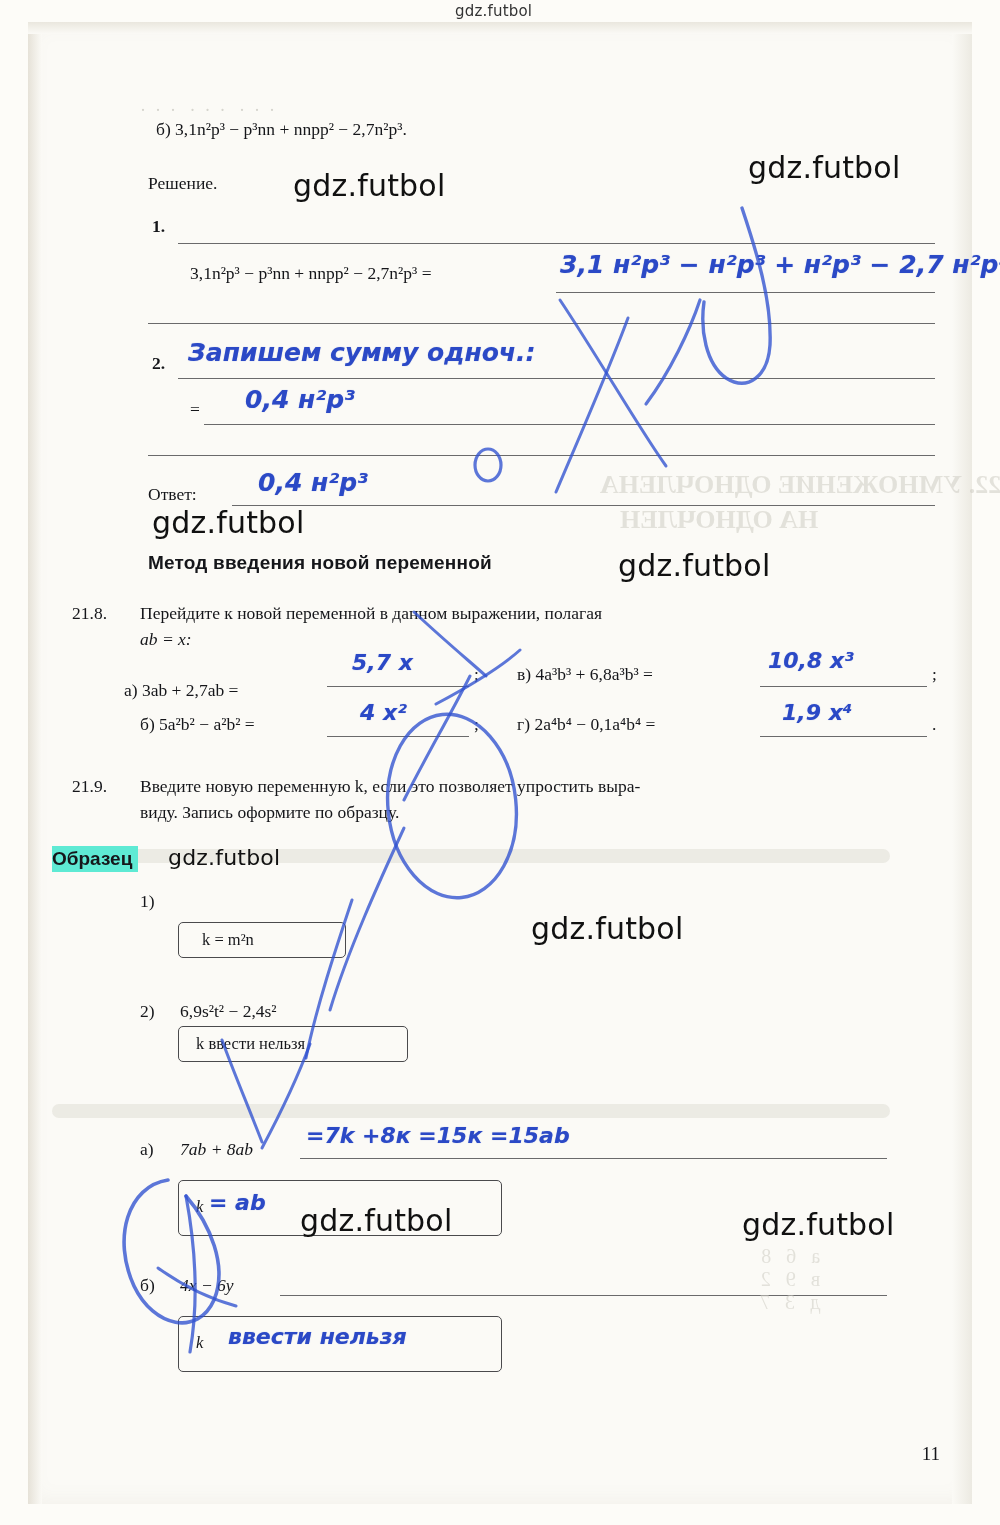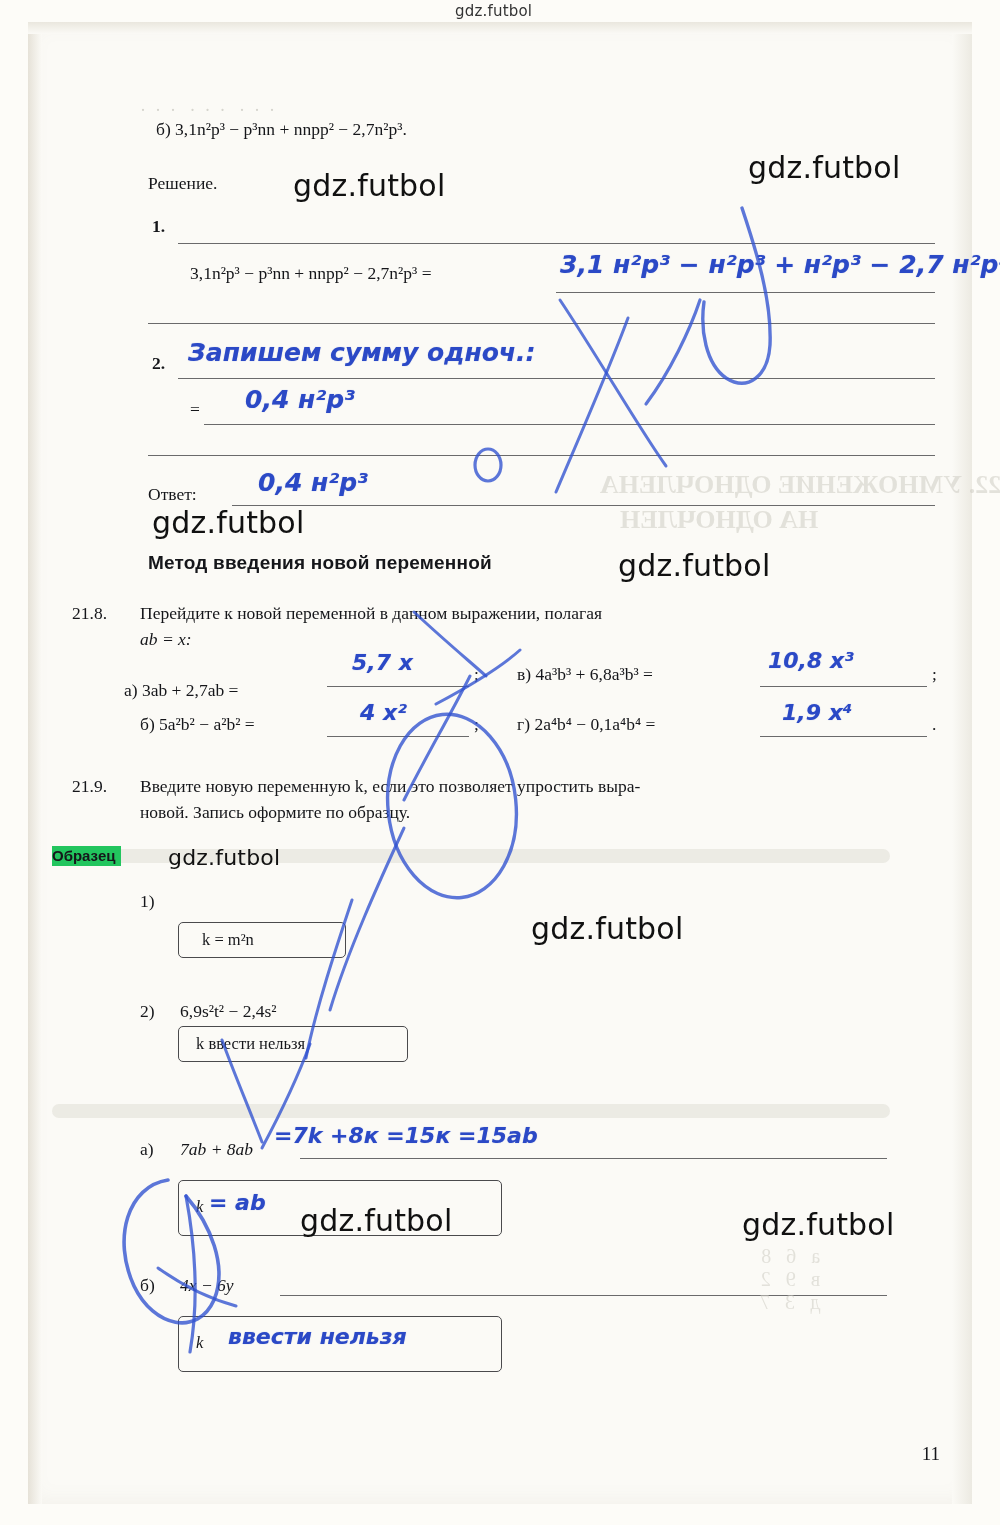--- a/index.html
+++ b/index.html
@@ -137,40 +137,40 @@
   <div class="hw med" style="left:360px;top:700px;">4 x²</div>
   <div class="txt" style="left:474px;top:713px;">;</div>
 
   <div class="txt" style="left:517px;top:713px;">г) 2a⁴b⁴ − 0,1a⁴b⁴ =</div>
   <div class="rule" style="left:760px;top:736px;width:167px;"></div>
   <div class="hw med" style="left:782px;top:700px;">1,9 x⁴</div>
   <div class="txt" style="left:932px;top:713px;">.</div>
 
   <div class="txt" style="left:72px;top:775px;">21.9.</div>
   <div class="txt" style="left:140px;top:775px;">Введите новую переменную k, если это позволяет упростить выра-</div>
-  <div class="txt" style="left:140px;top:801px;">новой. Запись оформите по образцу.</div>
+  <div class="txt" style="left:140px;top:801px;">виду. Запись оформите по образцу.</div>
 
   <div class="band" style="left:52px;top:849px;width:838px;height:14px;border-radius:7px;"></div>
-  <div class="txt sans bold" style="left:52px;top:846px;font-size:15px;background:#22c55e;padding-right:6px;text-align:center;">Образец</div>
+  <div class="txt sans bold" style="left:52px;top:846px;font-size:19px;background:#5eead4;padding-right:6px;text-align:center;">Образец</div>
 
   <div class="txt" style="left:140px;top:890px;">1)</div>
   <div class="box" style="left:178px;top:922px;width:166px;height:34px;"></div>
   <div class="boxlbl" style="left:202px;top:930px;">k = m²n</div>
 
   <div class="txt" style="left:140px;top:1000px;">2)</div>
   <div class="txt" style="left:180px;top:1000px;">6,9s²t² − 2,4s²</div>
   <div class="box" style="left:178px;top:1026px;width:228px;height:34px;"></div>
   <div class="boxlbl" style="left:196px;top:1034px;">k ввести нельзя</div>
 
   <div class="band" style="left:52px;top:1104px;width:838px;height:14px;border-radius:7px;"></div>
 
   <div class="txt" style="left:140px;top:1138px;">а)</div>
   <div class="txt ital" style="left:180px;top:1138px;">7ab + 8ab</div>
   <div class="rule" style="left:300px;top:1158px;width:587px;"></div>
-  <div class="hw med" style="left:274px;top:1123px;text-align:right;">=7k +8к =15к =15аb</div>
+  <div class="hw med" style="left:306px;top:1123px;text-align:right;">=7k +8к =15к =15аb</div>
 
   <div class="box" style="left:178px;top:1180px;width:322px;height:54px;"></div>
   <div class="boxlbl ital" style="left:196px;top:1197px;">k</div>
   <div class="hw med" style="left:209px;top:1190px;">= ab</div>
 
   <div class="txt" style="left:140px;top:1274px;">б)</div>
   <div class="txt ital" style="left:180px;top:1274px;">4x − 6y</div>
   <div class="rule" style="left:280px;top:1295px;width:607px;"></div>
 
   <div class="box" style="left:178px;top:1316px;width:322px;height:54px;"></div>

